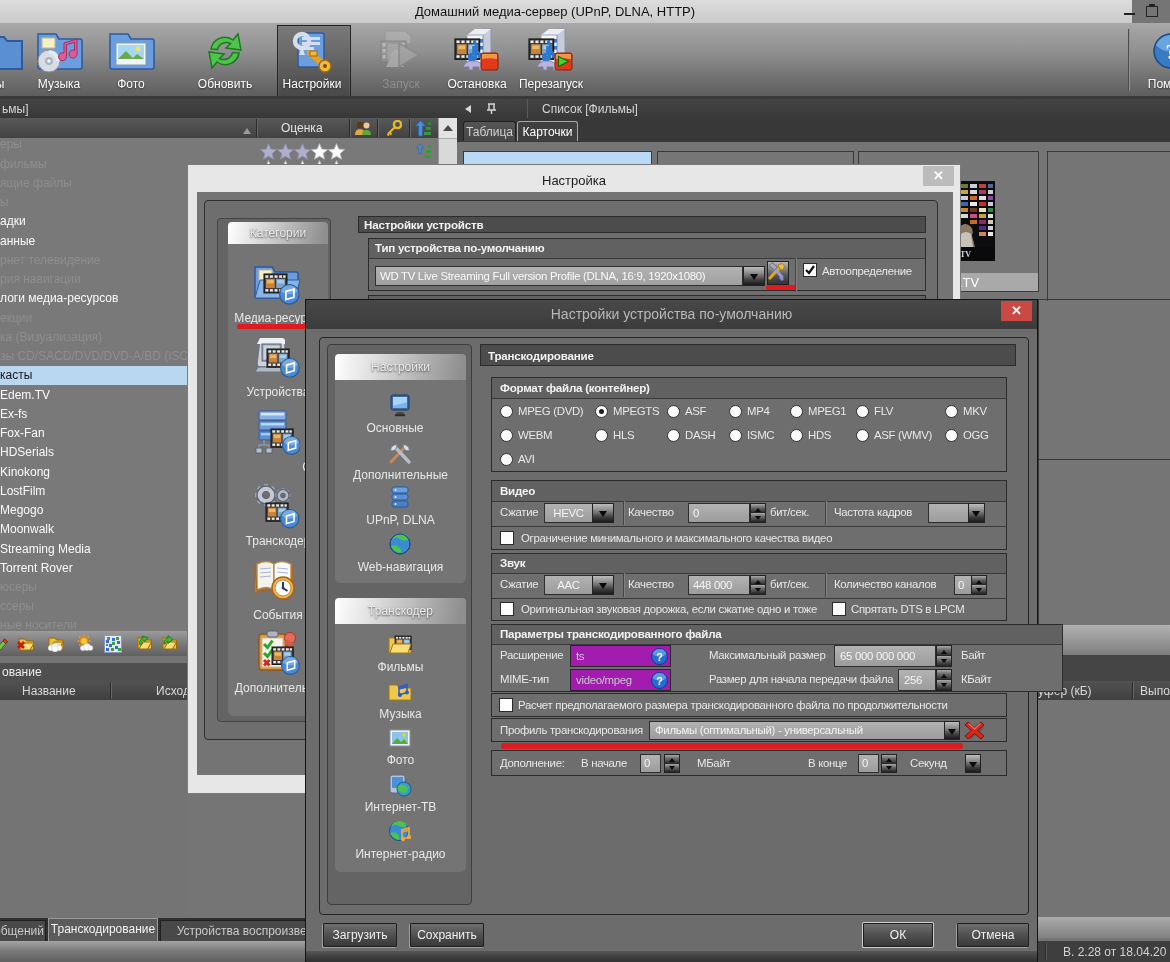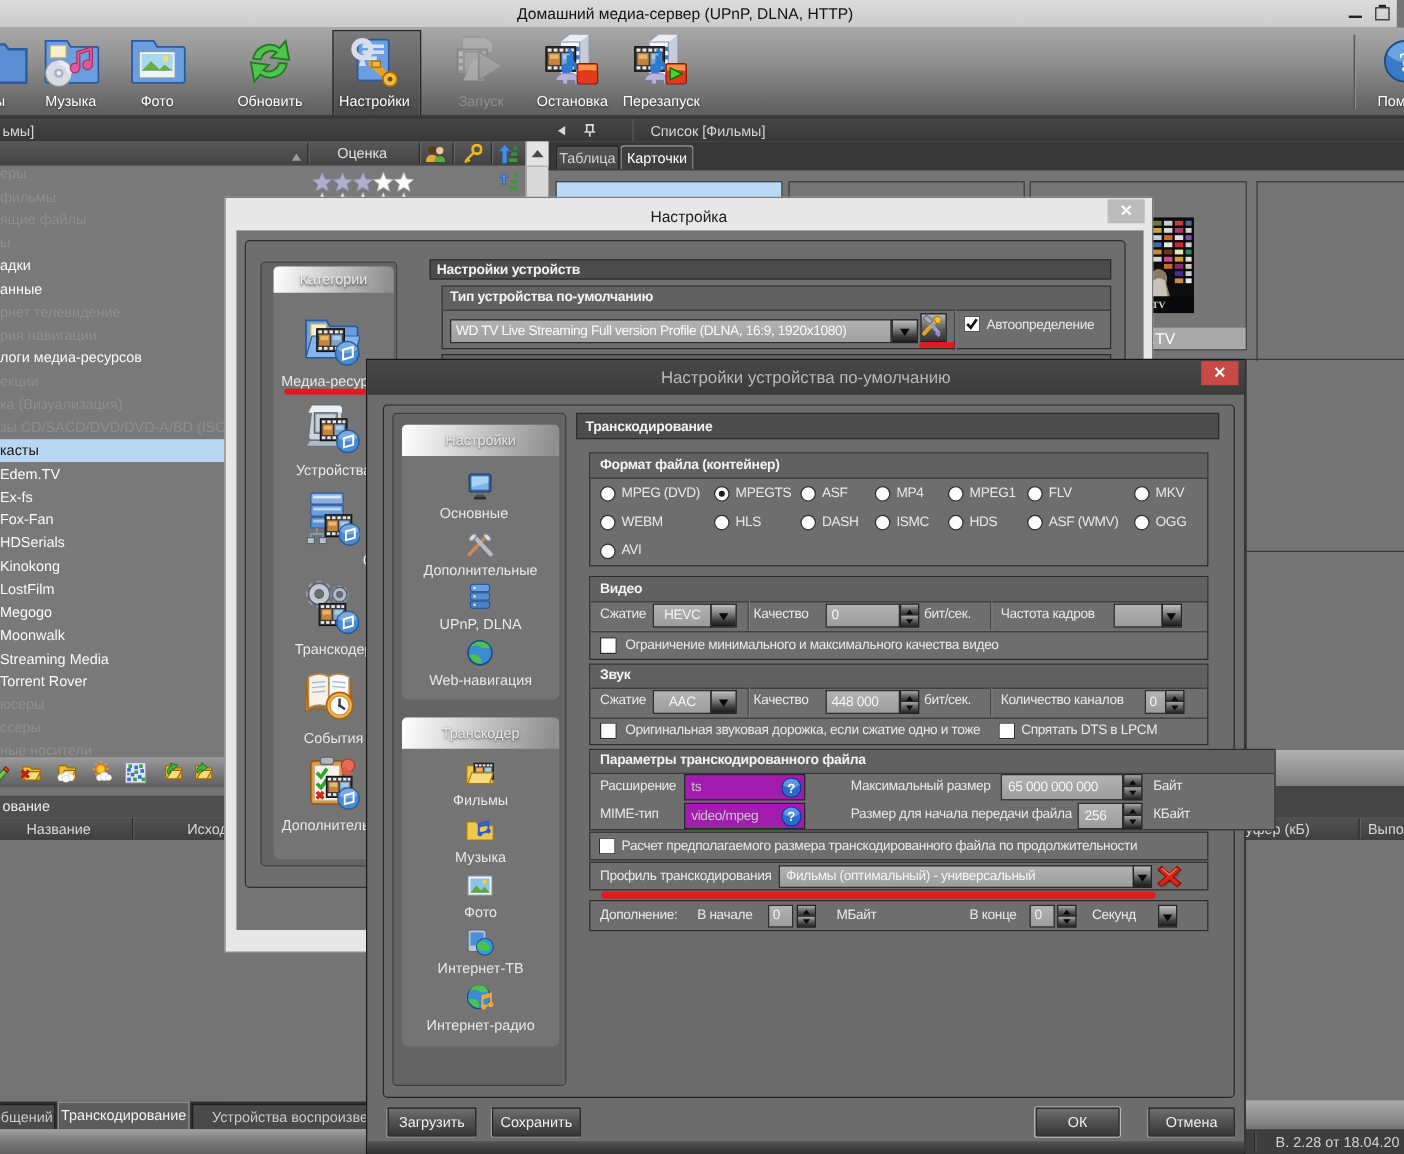--- a/index.html
+++ b/index.html
@@ -1,20 +1,20 @@
 <!DOCTYPE html>
 <html><head><meta charset="utf-8">
 <style>
 html,body{margin:0;padding:0;}
 #root{position:relative;width:1170px;height:962px;overflow:hidden;background:#757575;
   font-family:"Liberation Sans",sans-serif;font-size:12px;color:#e8e8e8;}
 .ab{position:absolute;}
 .lbl{position:absolute;white-space:nowrap;}
 
-#titlebar{left:0;top:0;width:1132px;height:23px;background:linear-gradient(#dcdcdc,#cbcbcb);color:#111;padding-left:32px;}
+#titlebar{left:0;top:0;width:1132px;height:23px;background:linear-gradient(#dcdcdc,#cbcbcb);color:#111;}
 #titlebar .t{position:absolute;left:0;right:22px;top:4px;text-align:center;font-size:13px;}
 #toolbar{left:0;top:23px;width:1170px;height:74px;background:linear-gradient(#a8a8a8,#8f8f8f 40%,#6e6e6e 78%,#5d5d5d);}
 #toolbar .dark{position:absolute;left:0;top:73px;width:1170px;height:4px;background:#393939;}
 .tbtn{position:absolute;top:2px;width:76px;height:70px;text-align:center;}
 .tbtn .cap{position:absolute;left:-12px;right:-12px;top:52px;font-size:12px;color:#fff;text-shadow:0 1px 2px rgba(0,0,0,.55);}
 .tbtn svg{position:absolute;left:50%;top:2px;margin-left:-24px;}
 .tsel{border:1px solid #232323;background:rgba(30,30,30,.33);box-shadow:inset 0 0 0 1px rgba(150,150,150,.2);}
 
 #phdr{left:0;top:99px;width:1170px;height:19px;background:linear-gradient(#454545,#383838);color:#d6d6d6;text-align:center;}
 #colhdr{left:0;top:118px;width:456px;height:20px;background:linear-gradient(#585858,#424242);border-bottom:1px solid #2e2e2e;}

